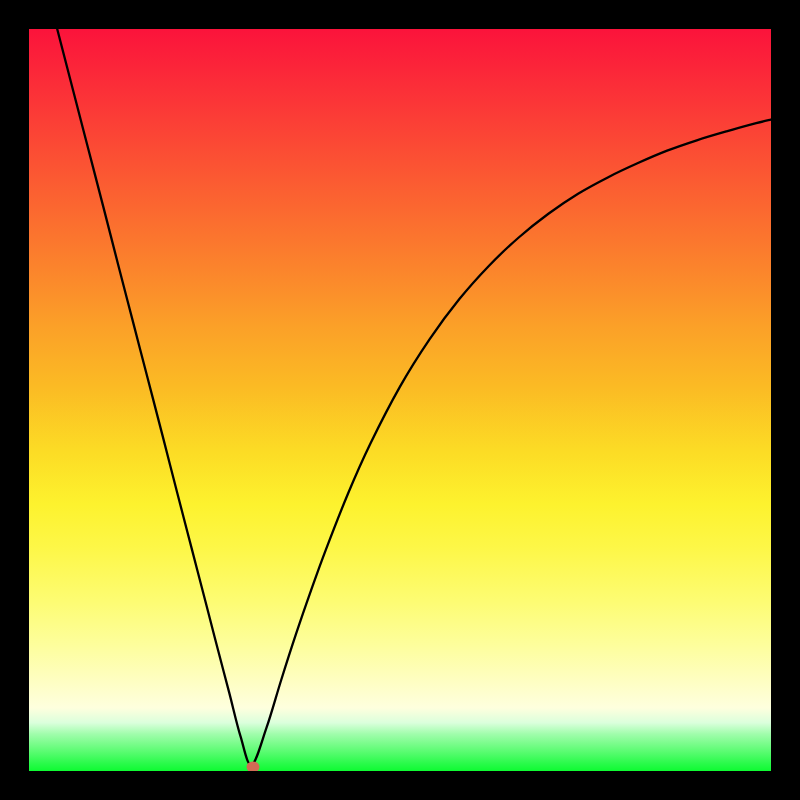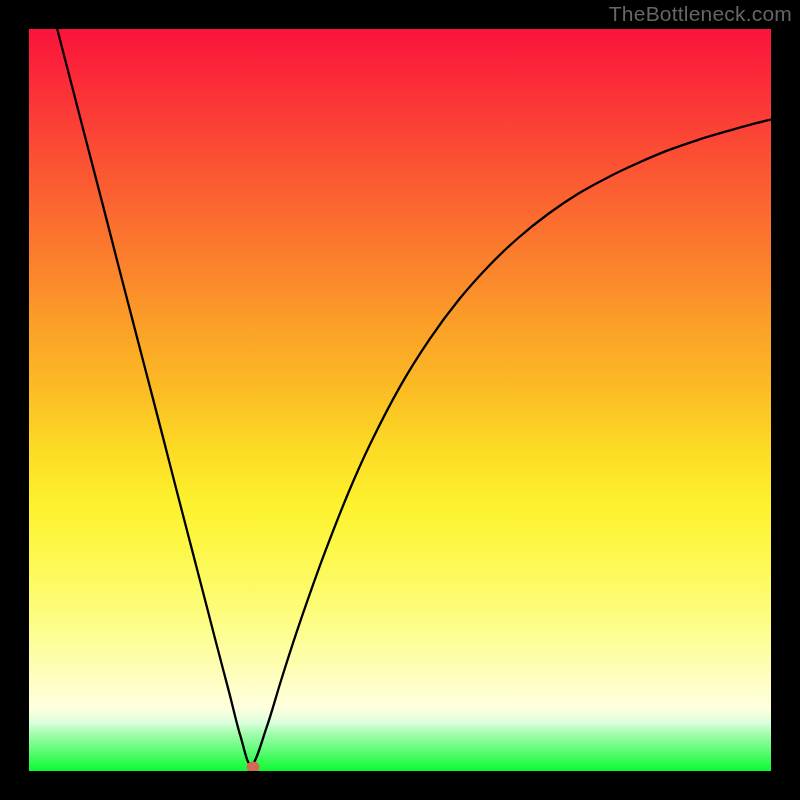--- a/index.html
+++ b/index.html
@@ -74,21 +74,20 @@
     height: 11px;
     border-radius: 50%;
     background: #d16b55;
     transform: translate(-50%, -50%);
   }
 </style>
 </head>
 <body>
 
 <div class="frame">
-  <div class="watermark">TheBottleneck.com</div>
 
   <div class="plot-area">
     <div class="gradient"></div>
 
     <svg class="curve" viewBox="0 0 742 742" preserveAspectRatio="none">
       <path id="curve-path" fill="none" stroke="#000000" stroke-width="2.3" stroke-linecap="round" stroke-linejoin="round" d="M 28.20 0.00 C 30.92 10.51, 39.33 43.04, 44.52 63.07 C 49.71 83.10, 54.41 101.16, 59.36 120.20 C 64.31 139.25, 69.25 158.17, 74.20 177.34 C 79.15 196.51, 84.09 216.05, 89.04 235.21 C 93.99 254.38, 98.93 273.30, 103.88 292.35 C 108.83 311.39, 113.77 330.44, 118.72 349.48 C 123.67 368.53, 128.61 387.45, 133.56 406.62 C 138.51 425.78, 143.45 445.32, 148.40 464.49 C 153.35 483.66, 158.29 502.58, 163.24 521.63 C 168.19 540.67, 173.75 562.06, 178.08 578.76 C 182.41 595.46, 185.50 607.57, 189.21 621.80 C 192.92 636.02, 196.63 649.87, 200.34 664.09 C 204.05 678.31, 207.76 695.13, 211.47 707.13 C 215.18 719.12, 218.27 737.42, 222.60 736.06 C 226.93 734.70, 232.49 713.19, 237.44 698.96 C 242.39 684.74, 247.33 666.44, 252.28 650.73 C 257.23 635.03, 262.17 619.57, 267.12 604.73 C 272.07 589.89, 277.01 575.67, 281.96 561.69 C 286.91 547.72, 290.62 537.08, 296.80 520.88 C 302.98 504.68, 311.64 482.18, 319.06 464.49 C 326.48 446.81, 332.66 432.59, 341.32 414.78 C 349.98 396.97, 361.11 375.08, 371.00 357.64 C 380.89 340.21, 390.79 324.75, 400.68 310.16 C 410.57 295.56, 420.47 282.33, 430.36 270.09 C 440.25 257.84, 450.15 246.96, 460.04 236.70 C 469.93 226.43, 479.83 217.16, 489.72 208.50 C 499.61 199.85, 509.51 192.05, 519.40 184.76 C 529.29 177.46, 539.19 170.78, 549.08 164.72 C 558.97 158.66, 568.87 153.47, 578.76 148.40 C 588.65 143.33, 598.55 138.75, 608.44 134.30 C 618.33 129.85, 628.23 125.52, 638.12 121.69 C 648.01 117.85, 657.91 114.52, 667.80 111.30 C 677.69 108.08, 687.59 105.24, 697.48 102.40 C 707.37 99.55, 719.74 96.21, 727.16 94.23 C 734.58 92.26, 739.53 91.14, 742.00 90.52"></path>
     </svg>
 
     <div id="marker-0" class="marker" style="left: 224.084px; top: 737.548px; background: rgb(209, 107, 85);"></div>
   </div>

